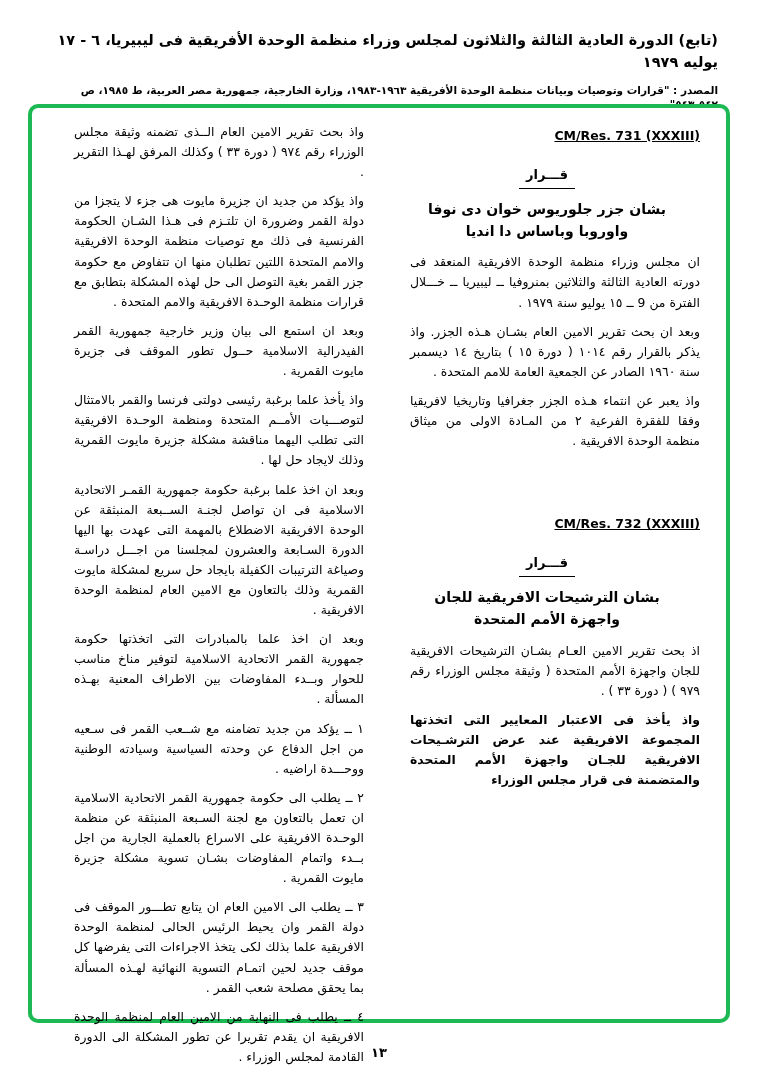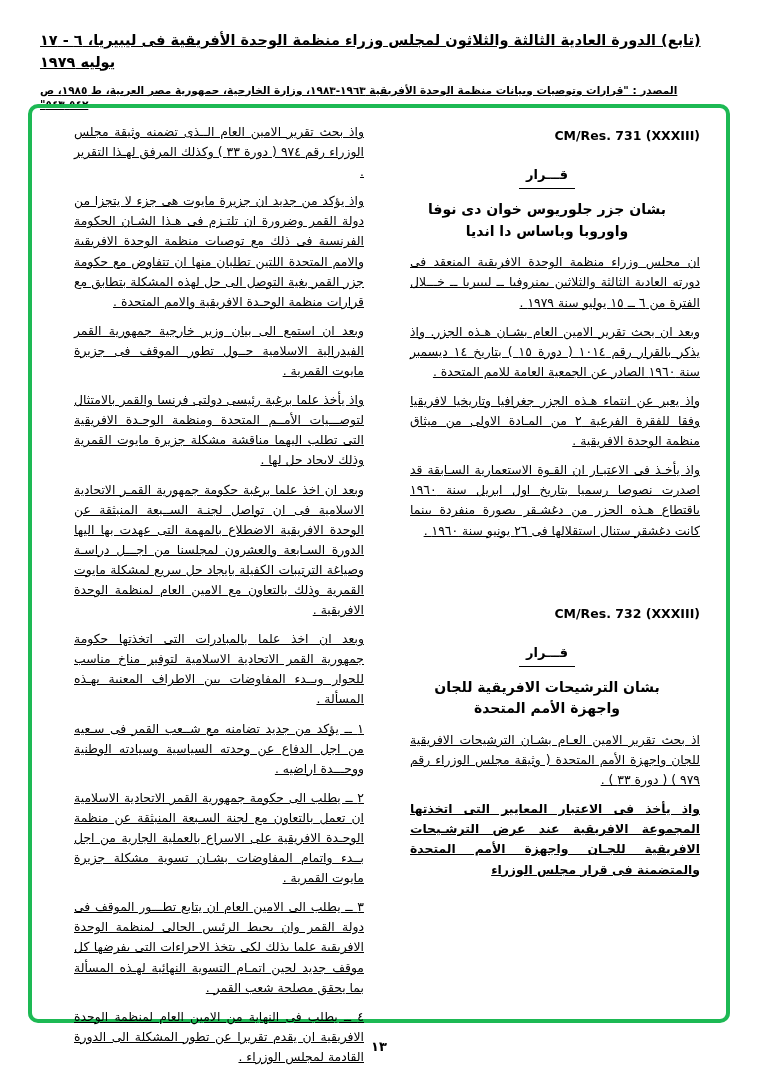--- a/index.html
+++ b/index.html
@@ -16,22 +16,21 @@
     overflow: hidden;
   }
   .page {
     width: 758px;
     height: 1078px;
     position: relative;
     box-sizing: border-box;
   }
   .header {
     padding: 30px 40px 0 40px;
-    text-align: left;
-    text-decoration: underline;
+    text-align: right;
   }
   .header-title {
     font-size: 14.5px;
     font-weight: bold;
     line-height: 1.5;
     letter-spacing: 0px;
     direction: rtl;
   }
   .header-source {
     font-size: 10.5px;
@@ -69,20 +68,21 @@
   .col-left  { align-items: stretch; }
 
   .res-id {
     font-size: 12.5px;
     font-weight: bold;
     direction: ltr;
     text-align: right;
     margin-top: 6px;
     margin-bottom: 2px;
     unicode-bidi: plaintext;
+    text-decoration: underline;
   }
   .res-id.second { margin-top: 26px; }
 
   .qarar {
     text-align: center;
     font-size: 13px;
     font-weight: bold;
     letter-spacing: 3px;
     margin: 22px 0 4px 0;
   }
@@ -99,28 +99,27 @@
     line-height: 1.55;
     margin-bottom: 10px;
   }
   .para {
     font-size: 12.4px;
     line-height: 1.62;
     text-align: justify;
     text-align-last: right;
     margin: 0 0 9px 16px;
     direction: rtl;
-    text-decoration: underline;
   }
   .para.bold { font-weight: bold; }
   .spacer-lg { height: 30px; }
 
   .page-number {
     position: absolute;
-    bottom: 24px;
+    bottom: 18px;
     left: 0;
     right: 0;
     text-align: center;
     font-size: 13px;
     font-weight: bold;
   }
 </style>
 </head>
 <body>
 
@@ -134,24 +133,23 @@
   <div class="frame">
     <div class="frame-inner">
 
       <div class="col col-right">
         <div class="res-id">CM/Res. 731 (XXXIII)</div>
         <div class="qarar">قـــرار</div>
         <div class="qarar-rule"></div>
         <div class="subject" style="white-space: pre-line;">بشان جزر جلوريوس خوان دى نوفا
 واوروبا وباساس دا انديا</div>
 
-        <div class="para">ان مجلس وزراء منظمة الوحدة الافريقية المنعقد فى دورته العادية الثالثة والثلاثين بمنروفيا ــ ليبيريا ــ خـــلال الفترة من ٦ ــ ١٥ يوليو سنة ١٩٧٩ .</div>
+        <div class="para">ان مجلس وزراء منظمة الوحدة الافريقية المنعقد فى دورته العادية الثالثة والثلاثين بمنروفيا ــ ليبيريا ــ خـــلال الفترة من 9 ــ ١٥ يوليو سنة ١٩٧٩ .</div>
         <div class="para">وبعد ان بحث تقرير الامين العام بشـان هـذه الجزر. واذ يذكر بالقرار رقم ١٠١٤ ( دورة ١٥ ) بتاريخ ١٤ ديسمبر سنة ١٩٦٠ الصادر عن الجمعية العامة للامم المتحدة .</div>
         <div class="para">واذ يعبر عن انتماء هـذه الجزر جغرافيا وتاريخيا لافريقيا وفقا للفقرة الفرعية ٢ من المـادة الاولى من ميثاق منظمة الوحدة الافريقية .</div>
-        <div class="para">واذ يأخـذ فى الاعتبـار ان القـوة الاستعمارية السـابقة قد اصدرت نصوصا رسميا بتاريخ اول ابريل سنة ١٩٦٠ باقتطاع هـذه الجزر من دغشـقر بصورة منفردة بينما كانت دغشقر ستنال استقلالها فى ٢٦ يونيو سنة ١٩٦٠ .</div>
 
         <div class="spacer-lg"></div>
 
         <div class="res-id second">CM/Res. 732 (XXXIII)</div>
         <div class="qarar">قـــرار</div>
         <div class="qarar-rule"></div>
         <div class="subject" style="white-space: pre-line;">بشان الترشيحات الافريقية للجان
 واجهزة الأمم المتحدة</div>
 
         <div class="para">اذ بحث تقرير الامين العـام بشـان الترشيحات الافريقية للجان واجهزة الأمم المتحدة ( وثيقة مجلس الوزراء رقم ٩٧٩ ) ( دورة ٣٣ ) .</div>

